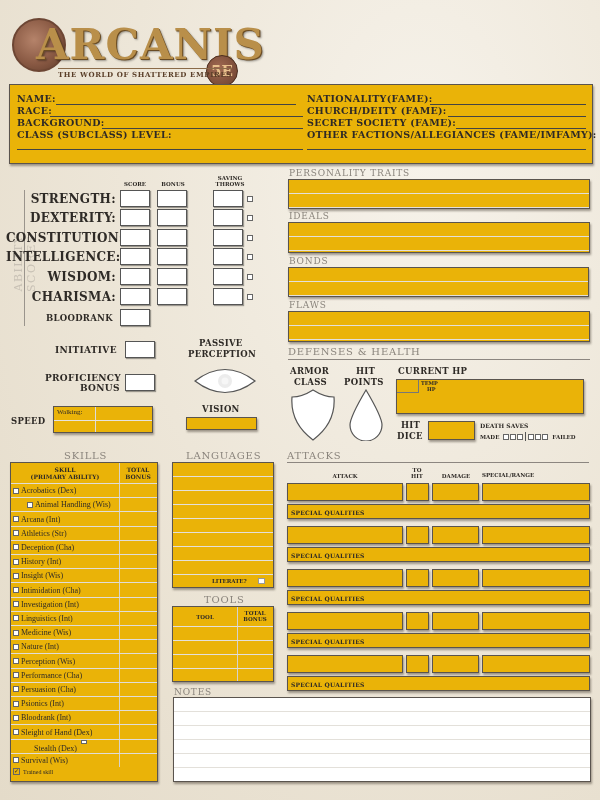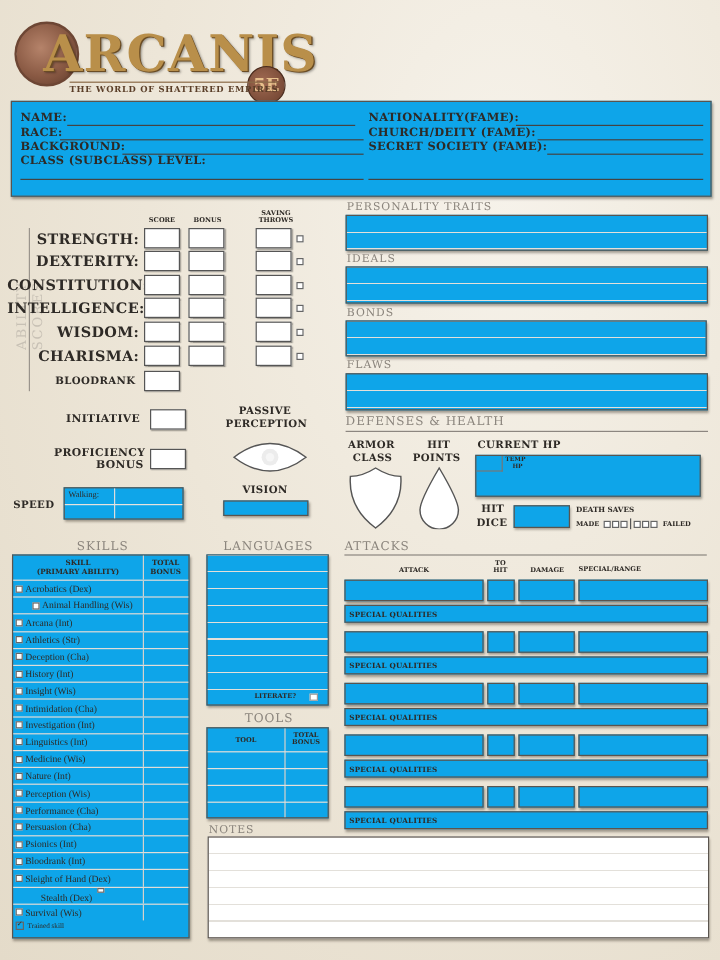--- a/index.html
+++ b/index.html
@@ -6,21 +6,21 @@
   html, body { width: 600px; height: 800px; overflow: hidden; }
   body {
     position: relative;
     background: radial-gradient(ellipse at 70% 20%, #f6f2ea 0%, #ede6d8 50%, #e4dbc9 100%);
     font-family: "DejaVu Serif", serif;
     color: #2e2a26;
   }
   .abs { position: absolute; }
   .box {
     position: absolute;
-    background: #0ea5e9;
+    background: #eab308;
     border: 1px solid #5a544e;
     box-shadow: 1px 2px 2px rgba(60,50,40,0.45);
   }
   .lbl {
     position: absolute;
     font-family: "DejaVu Serif", serif;
     font-weight: bold;
     color: #2e2a26;
     text-transform: uppercase;
     letter-spacing: 0.3px;
@@ -113,20 +113,21 @@
   <div class="hdr-line" style="left:92px; top:43px; width:201px;"></div>
   <div class="hdr-row" style="left:7px; top:44px;">Class (Subclass) Level:</div>
   <div class="hdr-line" style="left:7px; top:64px; width:286px;"></div>
 
   <div class="hdr-row" style="left:297px; top:8px;">Nationality(Fame):</div>
   <div class="hdr-line" style="left:420px; top:19px; width:156px;"></div>
   <div class="hdr-row" style="left:297px; top:20px;">Church/Deity (Fame):</div>
   <div class="hdr-line" style="left:438px; top:31px; width:138px;"></div>
   <div class="hdr-row" style="left:297px; top:32px;">Secret Society (Fame):</div>
   <div class="hdr-line" style="left:446px; top:43px; width:130px;"></div>
+  <div class="hdr-row" style="left:297px; top:44px;">Other Factions/Allegiances (Fame/Imfamy):</div>
   <div class="hdr-line" style="left:297px; top:64px; width:279px;"></div>
 </div>
 
 <div class="vert-label">Ability Scores</div>
 <div class="abs" style="left:24px; top:190px; width:1px; height:136px; background:#9a948c;"></div>
 
 <div class="col-head" style="left:119px; top:181px; width:32px;">Score</div>
 <div class="col-head" style="left:157px; top:181px; width:32px;">Bonus</div>
 <div class="col-head" style="left:212px; top:175px; width:36px;">Saving Throws</div>
 

